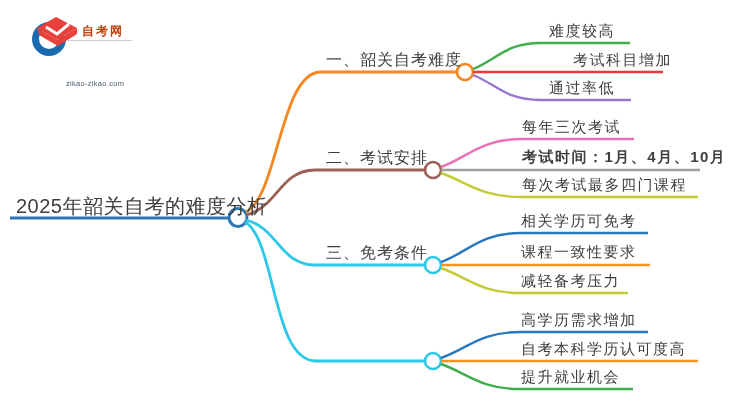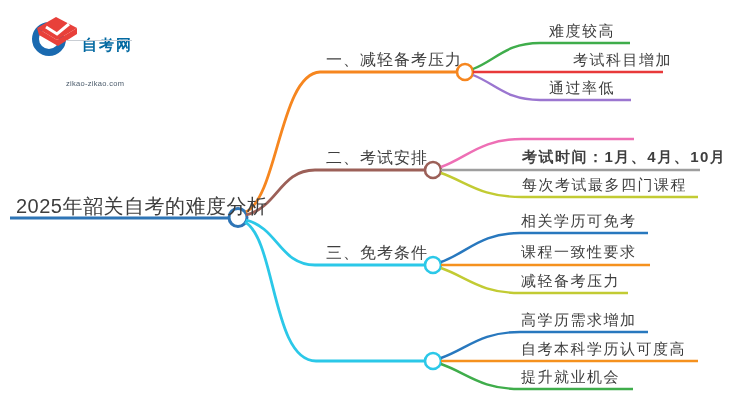--- a/index.html
+++ b/index.html
@@ -13,22 +13,22 @@
   .lbl {
     position:absolute; white-space:nowrap; color:#3e3e3e;
     font-family:"Liberation Sans","DejaVu Sans",sans-serif;
     cursor:default;
   }
   .lbl.root  { font-size:20px; letter-spacing:0.5px; }
   .lbl.branch{ font-size:16px; letter-spacing:1px; }
   .lbl.sub   { font-size:15px; letter-spacing:1.5px; }
   .logo { position:absolute; left:0; top:0; width:170px; height:70px; }
   .logo-title {
-    position:absolute; left:82px; top:36px; font-size:15px; font-weight:bold;
-    letter-spacing:2px; color:#0369a1;
+    position:absolute; left:82px; top:23px; font-size:12px; font-weight:bold;
+    letter-spacing:2px; color:#c2410c;
   }
   .logo-divider {
     position:absolute; left:66px; top:40px; width:66px; height:1px;
     background:#c9ced4;
   }
   .logo-sub {
     position:absolute; left:66px; top:42px; font-size:7.5px;
     letter-spacing:0.3px; color:#4a5a6a;margin-top:37px;
   }
 </style>
@@ -74,26 +74,27 @@
       <polygon points="27,24 47,12 47,18 28,30 9,19 7,12" fill="#e8403a"></polygon>
       <path d="M16,11 L27,18 L39,8" fill="none" stroke-width="3" stroke="#ffffff"></path>
     </svg>
     <div class="logo-title">自考网</div>
     <div class="logo-divider"></div>
     <div class="logo-sub">zikao-zikao.com</div>
   </div>
 
   <div class="lbl root" style="left:16px;top:193px;">2025年韶关自考的难度分析</div>
 
-  <div class="lbl branch" style="left:326px;top:50px;">一、减轻备考压力</div>
+  <div class="lbl branch" style="left:326px;top:50px;">一、韶关自考难度</div>
   <div class="lbl sub" style="left:549px;top:22px;">难度较高</div>
   <div class="lbl sub" style="left:549px;top:51px;margin-left:24px;">考试科目增加</div>
   <div class="lbl sub" style="left:549px;top:79px;">通过率低</div>
 
   <div class="lbl branch" style="left:326px;top:148px;">二、考试安排</div>
+  <div class="lbl sub" style="left:522px;top:118px;">每年三次考试</div>
   <div class="lbl sub" style="left:522px;top:148px;font-weight:bold;">考试时间：1月、4月、10月</div>
   <div class="lbl sub" style="left:522px;top:176px;">每次考试最多四门课程</div>
 
   <div class="lbl branch" style="left:326px;top:243px;">三、免考条件</div>
   <div class="lbl sub" style="left:521px;top:212px;">相关学历可免考</div>
   <div class="lbl sub" style="left:521px;top:243px;">课程一致性要求</div>
   <div class="lbl sub" style="left:521px;top:272px;">减轻备考压力</div>
 
   <div class="lbl sub" style="left:521px;top:311px;">高学历需求增加</div>
   <div class="lbl sub" style="left:521px;top:340px;">自考本科学历认可度高</div>

